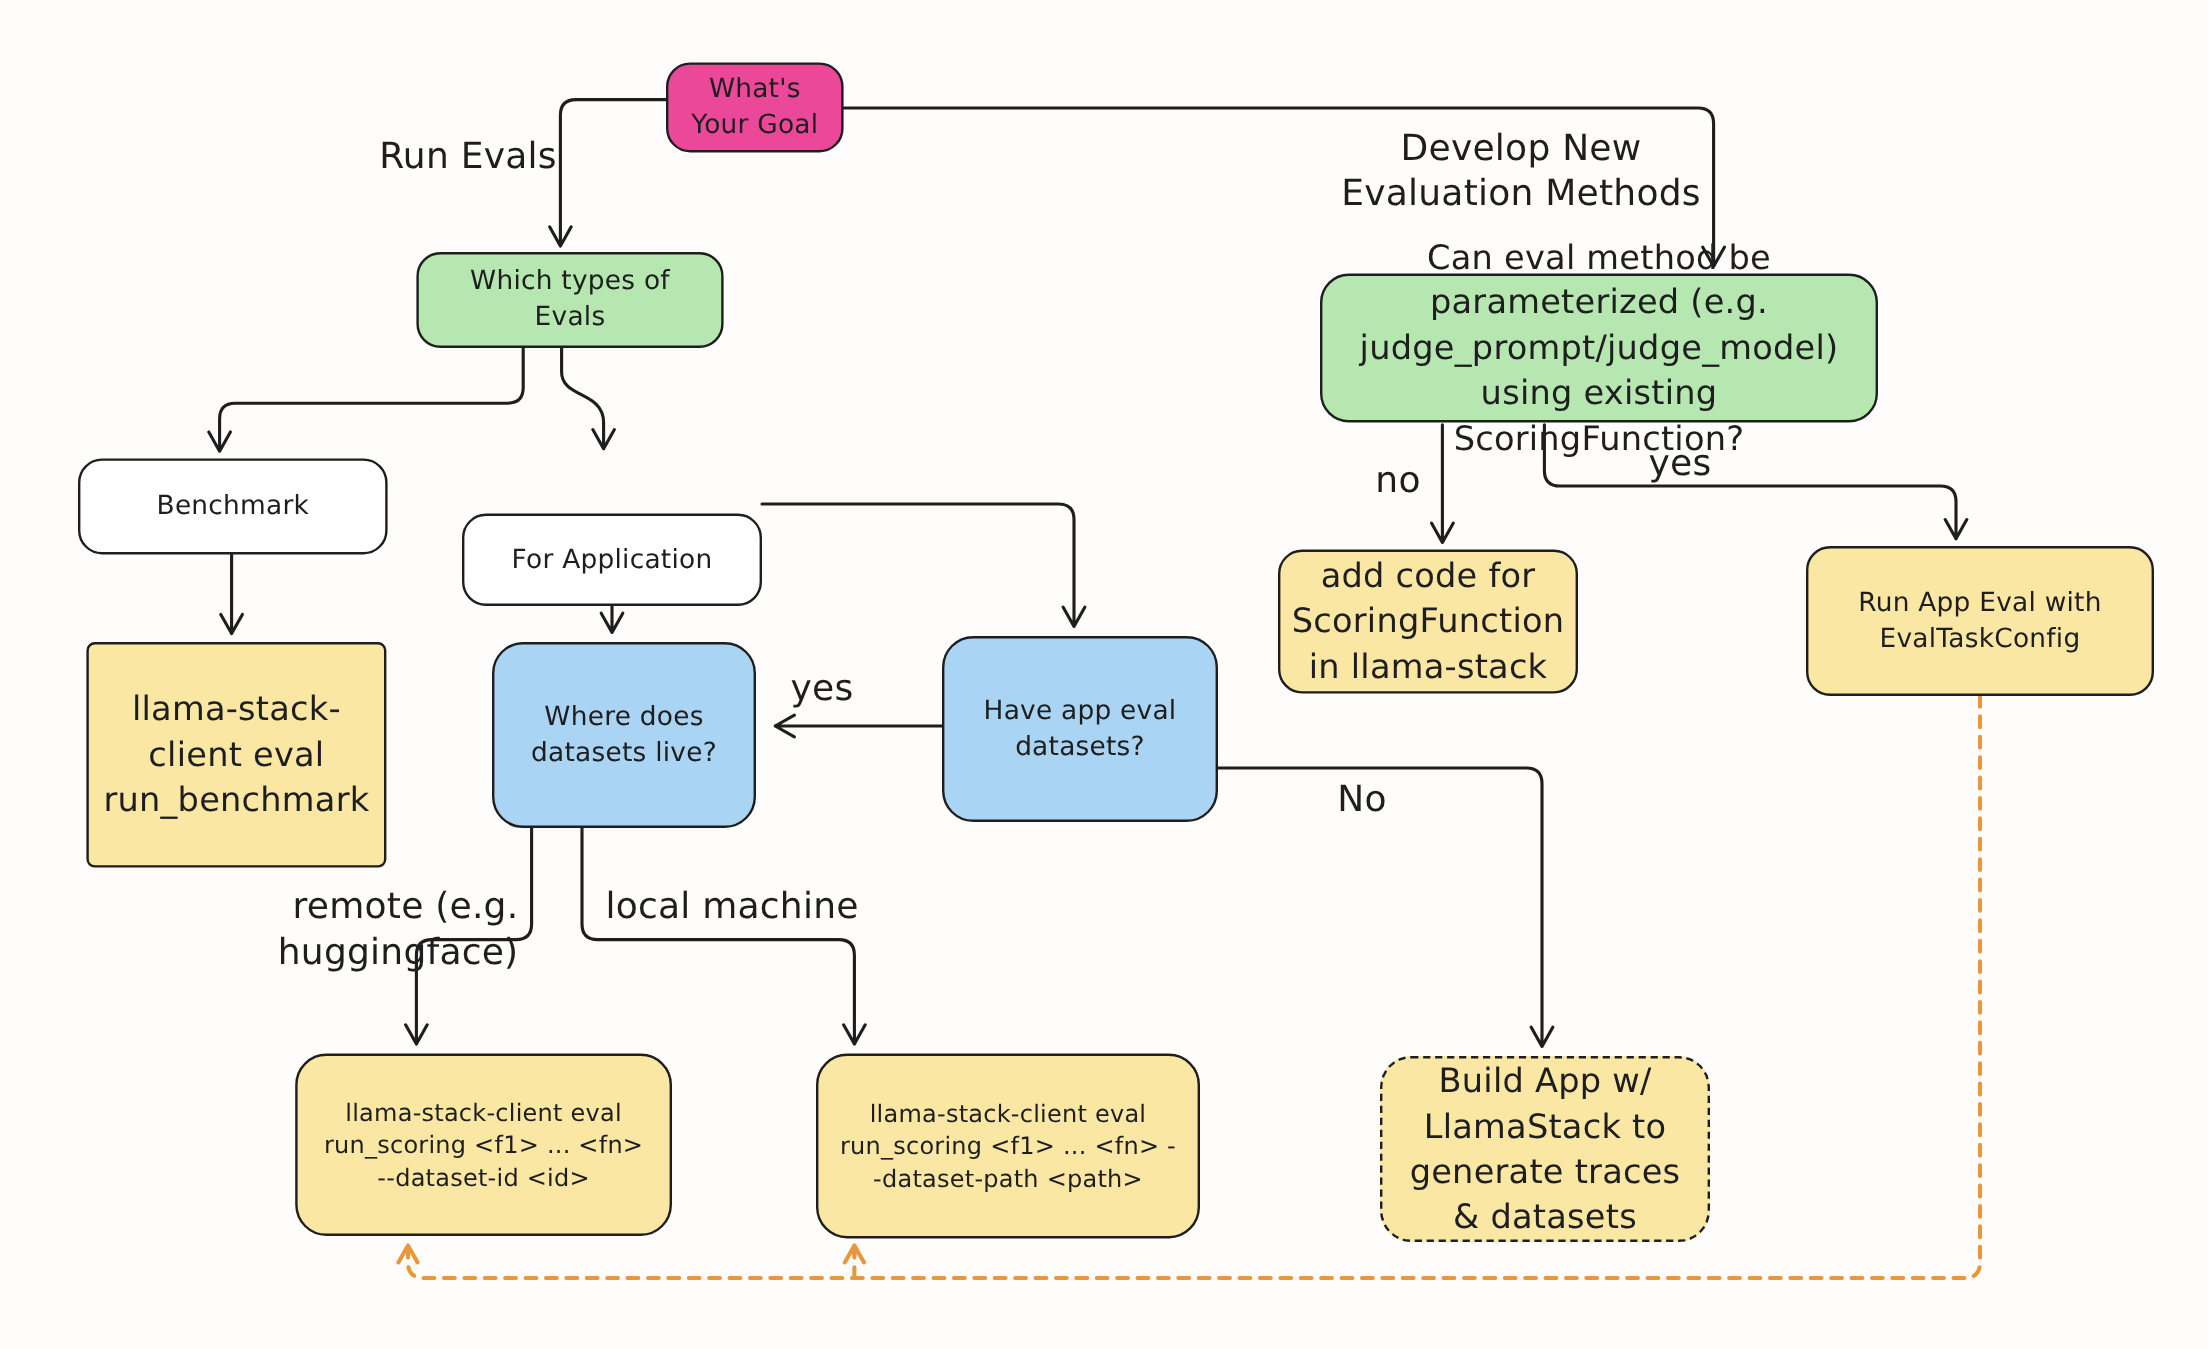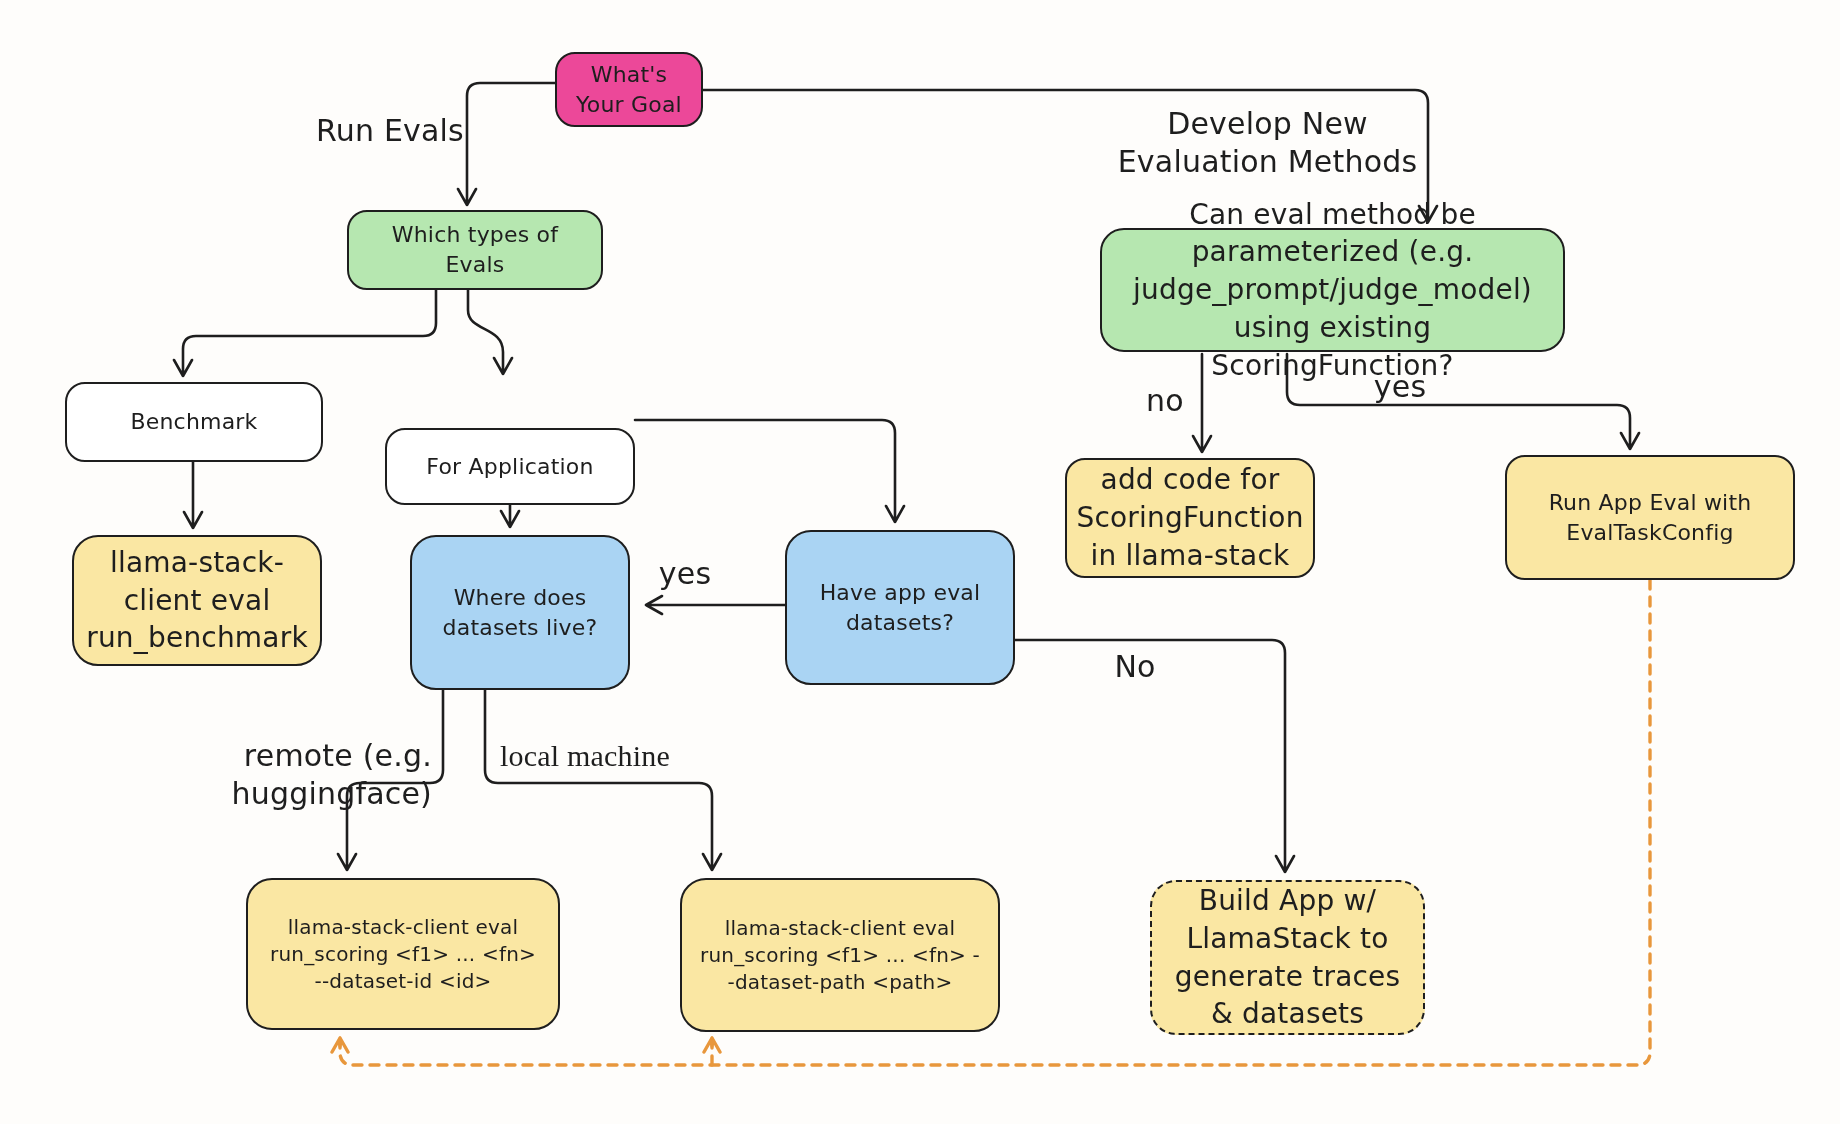--- a/index.html
+++ b/index.html
@@ -22,21 +22,21 @@
   .node.blue{background:#aad4f3;}
   .node.yellow{background:#fae7a3;}
   .node.white{background:#ffffff;}
   .node.dashed{border-style:dashed;}
   .node.small{font-size:28px;}
   .node.mono-ish{font-size:20px;}
   .edge-label{
     position:absolute;font-size:30px;line-height:1.25;text-align:center;
     letter-spacing:.2px;white-space:normal;
   }
-  .edge-label.left{text-align:left;font-family:Liberation Serif, serif;}
+  .edge-label.left{text-align:center;}
   .edge-label.right{text-align:right;}
 </style>
 </head>
 <body>
 
 <div id="canvas">
 
   <svg class="edges" width="1840" height="1124" viewBox="0 0 1840 1124">
     <g stroke="#1e1e1e" stroke-width="2.6" fill="none" stroke-linecap="round" stroke-linejoin="round">
       <path d="M555 83 L480 83 Q467 83 467 96 L467 205 M458 189 L467 205 M476 189 L467 205"></path>
@@ -74,21 +74,21 @@
   </div>
 
   <div class="node white" style="left:65px;top:382px;width:258px;height:80px;">
     <span>Benchmark</span>
   </div>
 
   <div class="node white" style="left:385px;top:380px;width:250px;height:77px;margin-top:48px;">
     <span>For Application</span>
   </div>
 
-  <div class="node yellow small" style="left:72px;top:535px;width:250px;height:131px;border-radius:26px;">
+  <div class="node yellow small" style="left:72px;top:535px;width:250px;height:188px;border-radius:7px;">
     <span>llama-stack-client eval run_benchmark</span>
   </div>
 
   <div class="node blue" style="left:410px;top:535px;width:220px;height:155px;border-radius:26px;text-align:center;">
     <span>Where does datasets live?</span>
   </div>
 
   <div class="node blue" style="left:785px;top:530px;width:230px;height:155px;border-radius:26px;">
     <span>Have app eval datasets?</span>
   </div>

